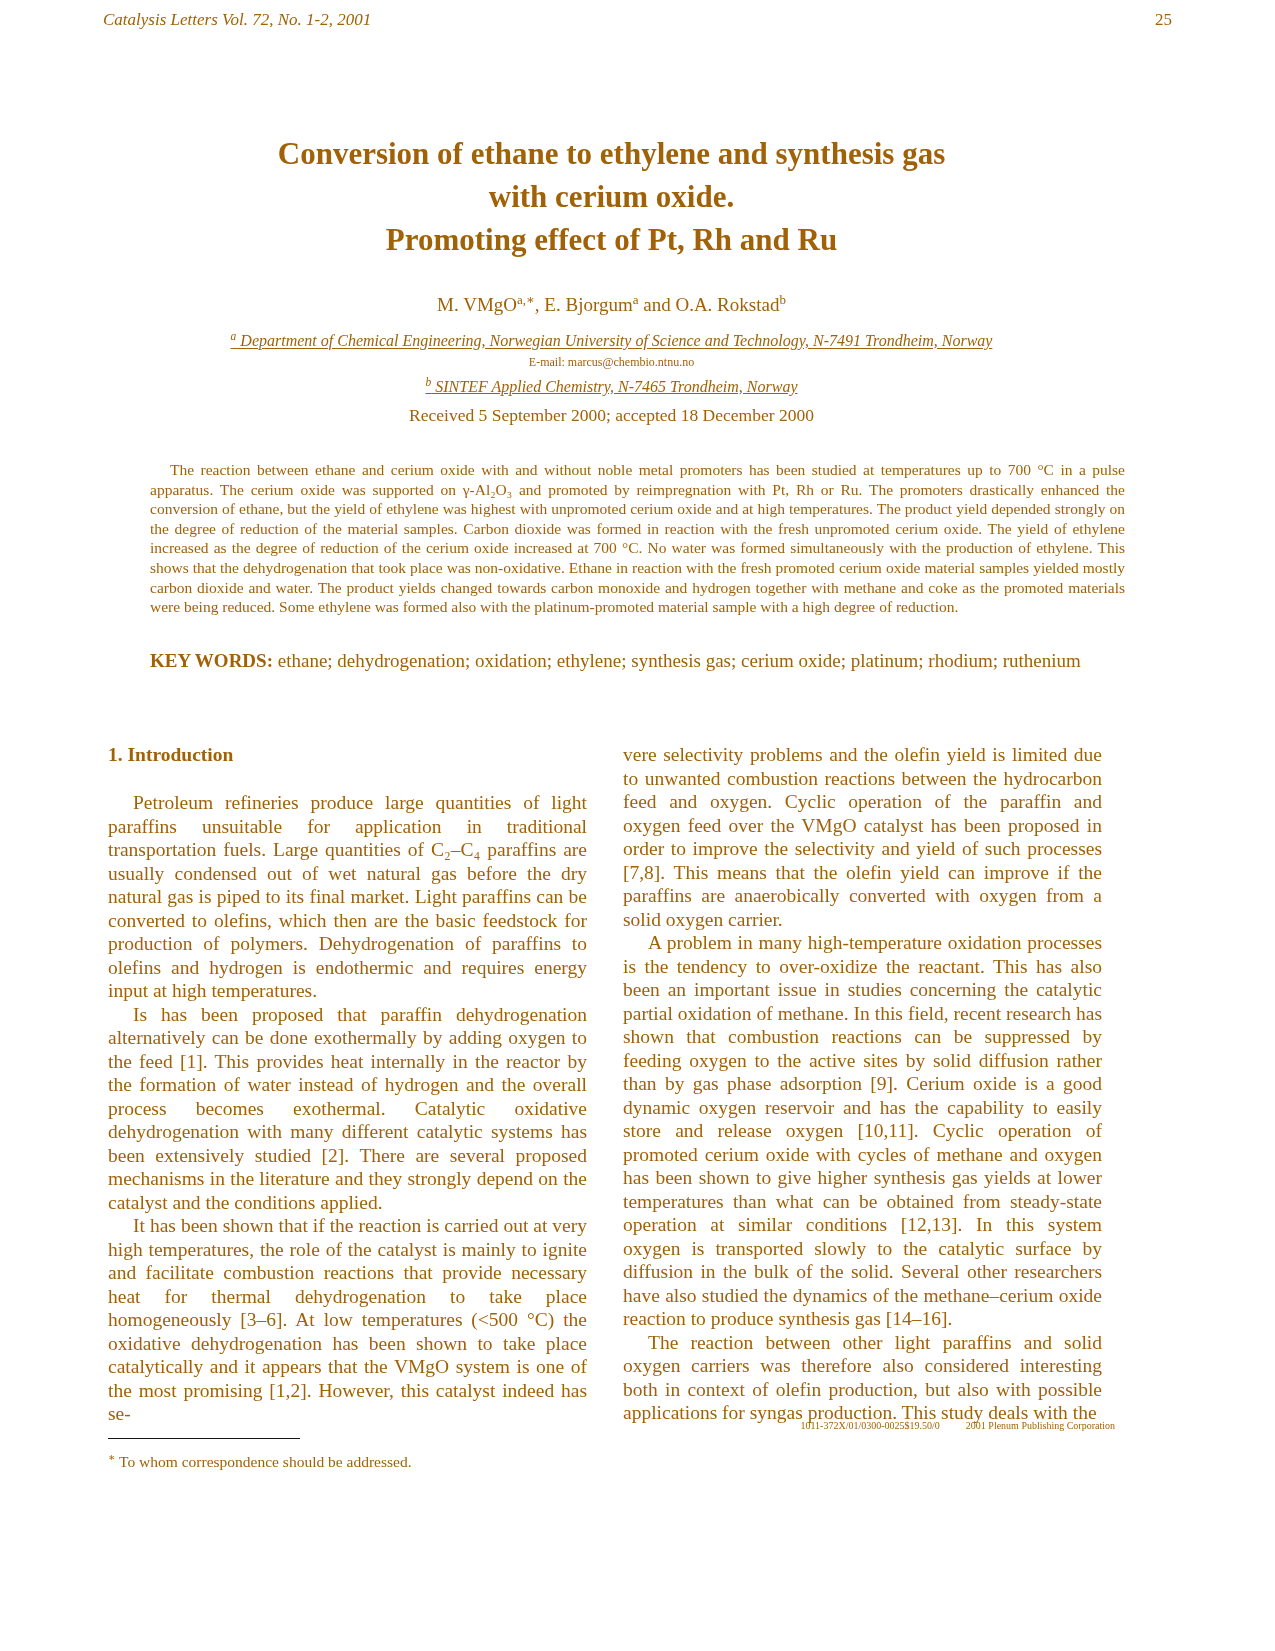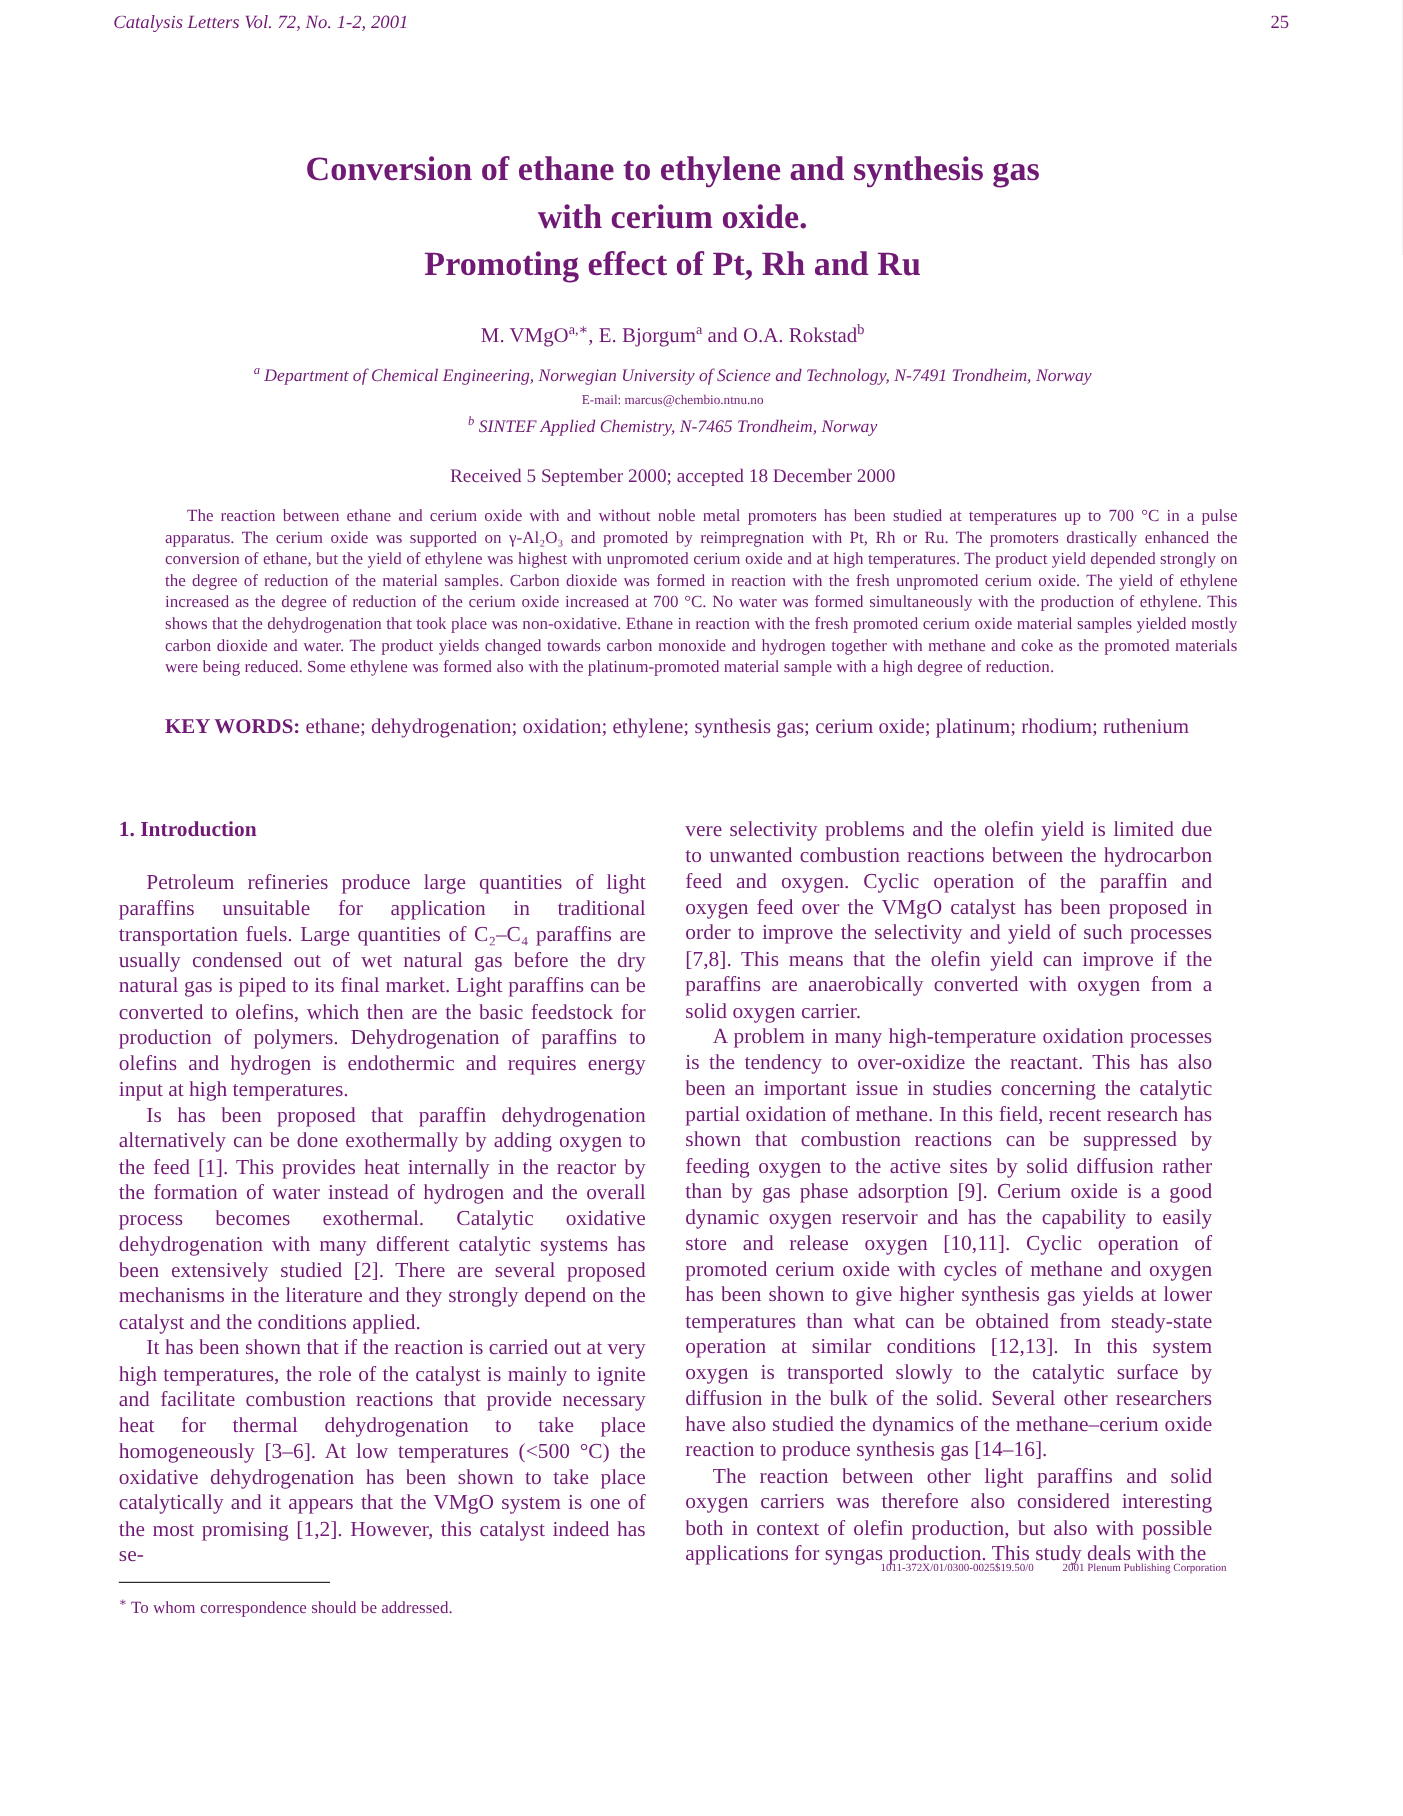--- a/index.html
+++ b/index.html
@@ -1,44 +1,44 @@
 <!DOCTYPE html>
 <html><head>
 <meta charset="utf-8">
 <style>
   html,body{margin:0;padding:0;background:#e8e8e8;}
   .page{
     position:relative;
     width:1275px;height:1651px;
     margin:0 auto;
     background:#ffffff;
-    color:#701a75;
+    color:#a16207;
     font-family:"Liberation Serif","DejaVu Serif",serif;
     overflow:hidden;
   }
   
   .runhead{
     position:absolute;top:10px;left:103px;right:103px;
     display:flex;justify-content:space-between;align-items:baseline;
     font-size:17px;
   }
   .runhead .journal{font-style:italic;}
   
   .front{
     position:absolute;top:132px;left:108px;width:1007px;
     text-align:center;
   }
   .title{font-size:31px;line-height:43px;font-weight:bold;margin:0;}
   .authors{margin-top:26px;font-size:19px;line-height:26px;}
   .authors sup{font-size:13px;}
-  .affil{font-size:16px;line-height:21px;font-style:italic;}
+  .affil{font-size:16px;line-height:21px;font-style:italic;text-decoration:underline;}
   .affil-a{margin-top:8px;}
   .affil sup{font-size:11.5px;}
   .email{font-size:12px;line-height:20px;font-style:normal;}
-  .received{margin-top:24px;font-size:17.5px;}
+  .received{margin-top:8px;font-size:17.5px;}
   
   .abstract{
     position:absolute;top:460px;left:150px;width:975px;
     font-size:15.5px;line-height:19.6px;text-align:justify;
     text-indent:20px;
   }
   .keywords{
     position:absolute;top:651px;left:150px;width:975px;
     font-size:19px;line-height:19.6px;text-align:left;
   }

